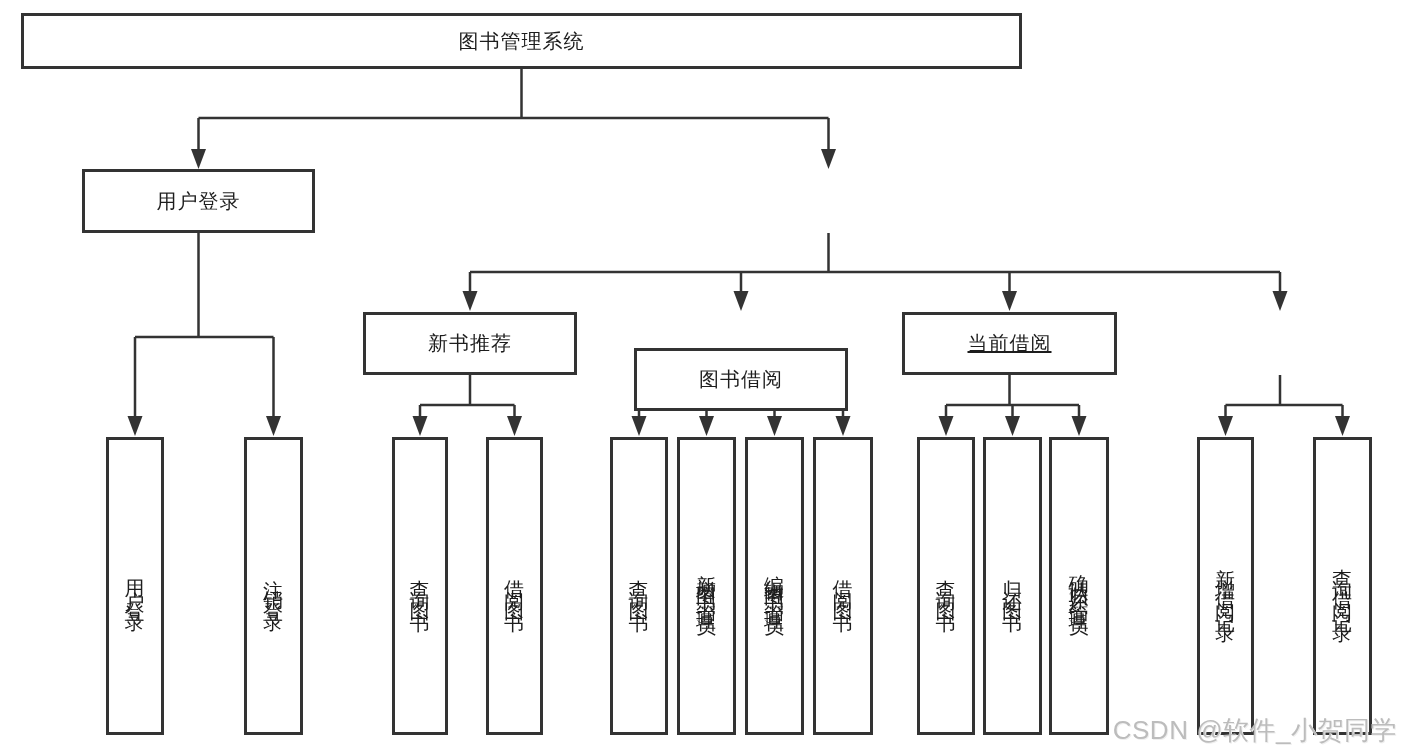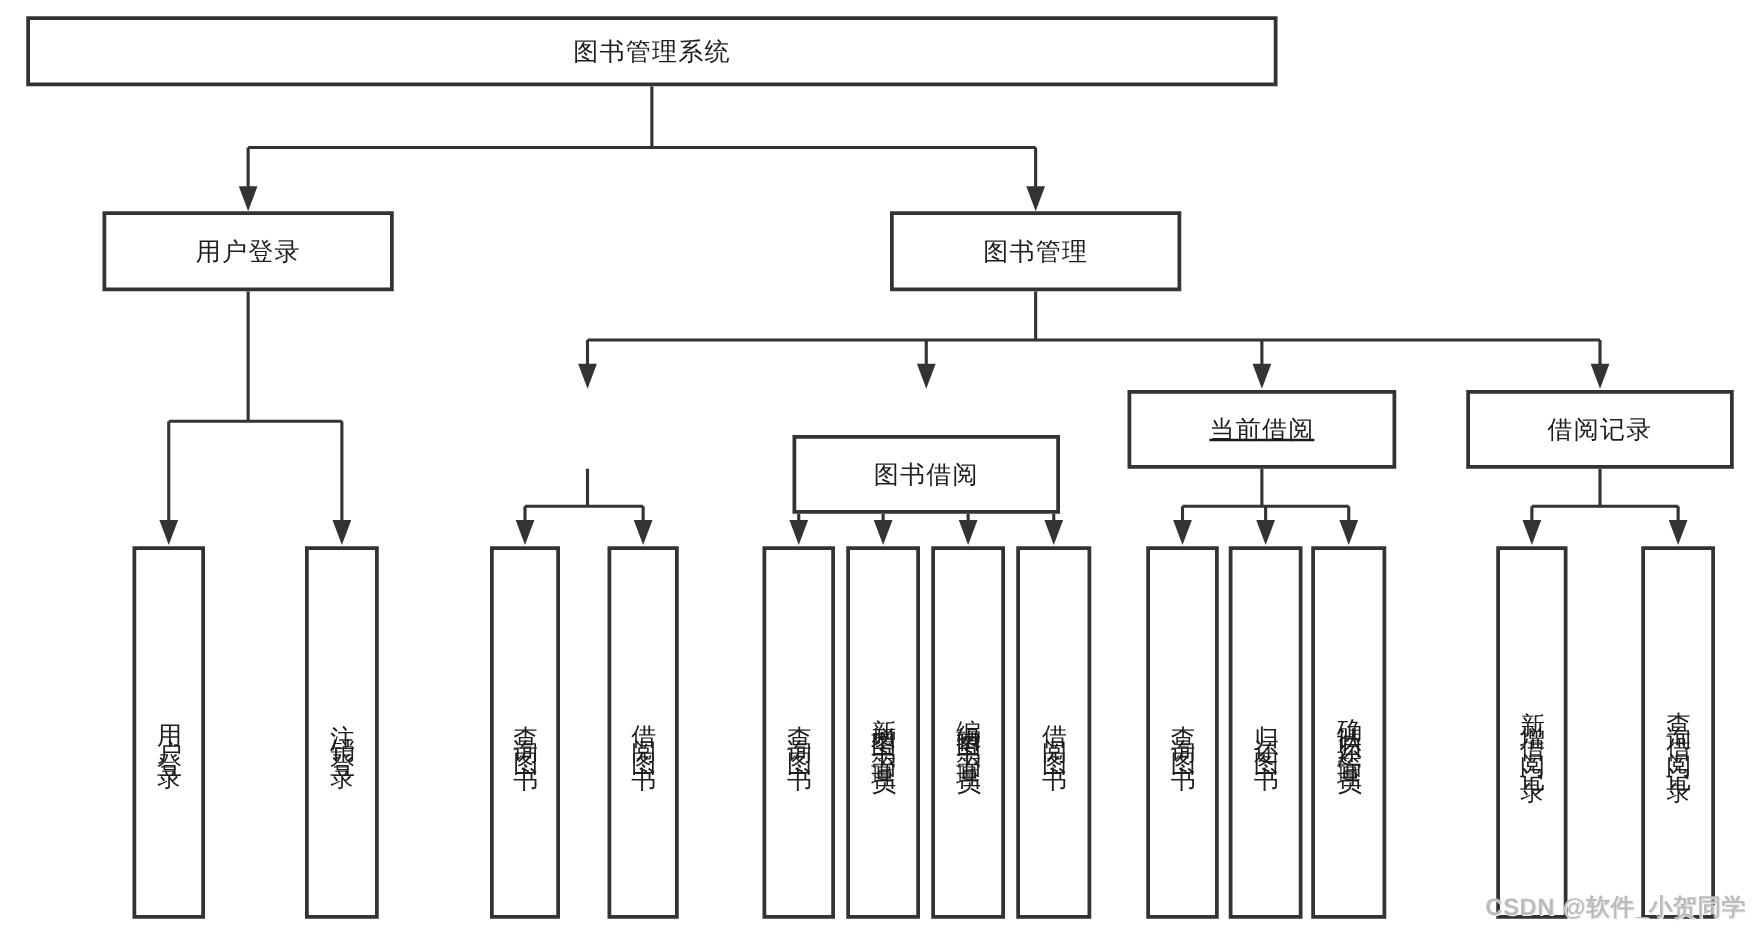--- a/index.html
+++ b/index.html
@@ -39,27 +39,26 @@
     letter-spacing: 0.55em;
     white-space: nowrap;
   }
   .vbox.long span {
     letter-spacing: 0.30em;
   }
   #watermark {
     position: absolute;
     top: 713px;
     right: 8px;
-    font-size: 19px;
+    font-size: 26px;
     letter-spacing: 0.5px;
     color: #bcbcbc;
     text-shadow: 1px 1px 0 #efefef;
     white-space: nowrap;
     z-index: 5;
-    font-weight: bold;
   }
 </style>
 </head>
 <body>
 
 <div id="canvas">
 
   <svg id="connectors" width="1405" height="747" viewBox="0 0 1405 747">
     <g stroke="#333333" stroke-width="2.5" fill="none">
 
@@ -96,25 +95,24 @@
       <polygon points="1005,416 1020,416 1012.5,436"></polygon>
       <polygon points="1071.5,416 1086.5,416 1079,436"></polygon>
       <polygon points="1218,416 1233,416 1225.5,436"></polygon>
       <polygon points="1335,416 1350,416 1342.5,436"></polygon>
     </g>
   </svg>
 
   <div class="box hbox" style="left:21px; top:13px; width:1001px; height:56px;">图书管理系统</div>
 
   <div class="box hbox" style="left:82px; top:169px; width:233px; height:64px;">用户登录</div>
-  <div class="box hbox" style="left:712px; top:169px; width:233px; height:64px;">图书管理</div>
 
+  <div class="box hbox" style="left:363px; top:312px; width:214px; height:63px;">新书推荐</div>
   <div class="box hbox" style="left:634px; top:312px; width:214px; height:63px;margin-top:36px;">图书借阅</div>
   <div class="box hbox" style="left:902px; top:312px; width:215px; height:63px;text-decoration:underline;">当前借阅</div>
-  <div class="box hbox" style="left:1173px; top:312px; width:214px; height:63px;">借阅记录</div>
 
   <div class="box vbox" style="left:106px; top:437px; width:58px; height:298px;">
     <span>用户登录</span>
   </div>
   <div class="box vbox" style="left:244px; top:437px; width:59px; height:298px;">
     <span>注销登录</span>
   </div>
 
   <div class="box vbox" style="left:392px; top:437px; width:56px; height:298px;">
     <span>查询图书</span>

